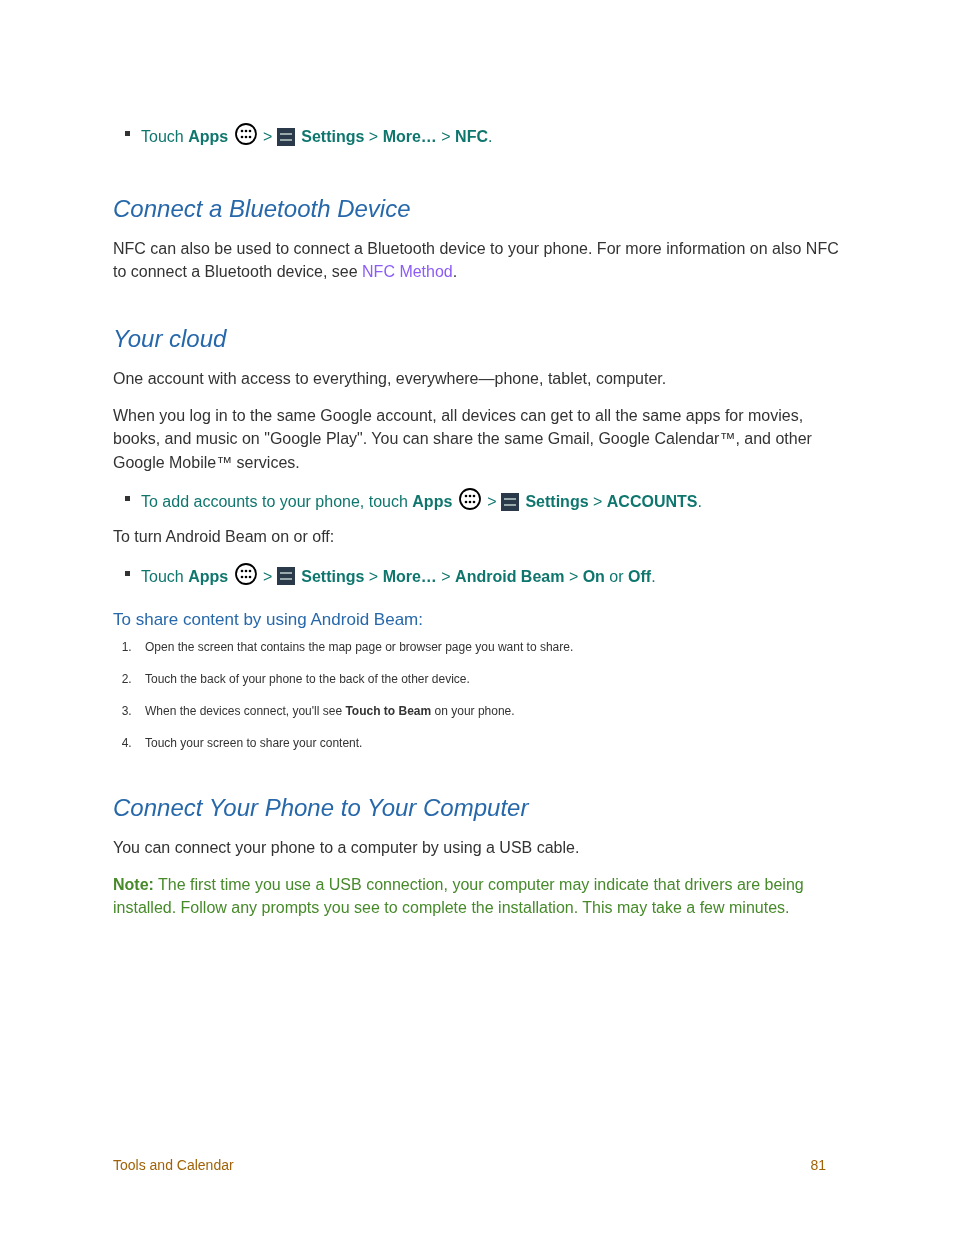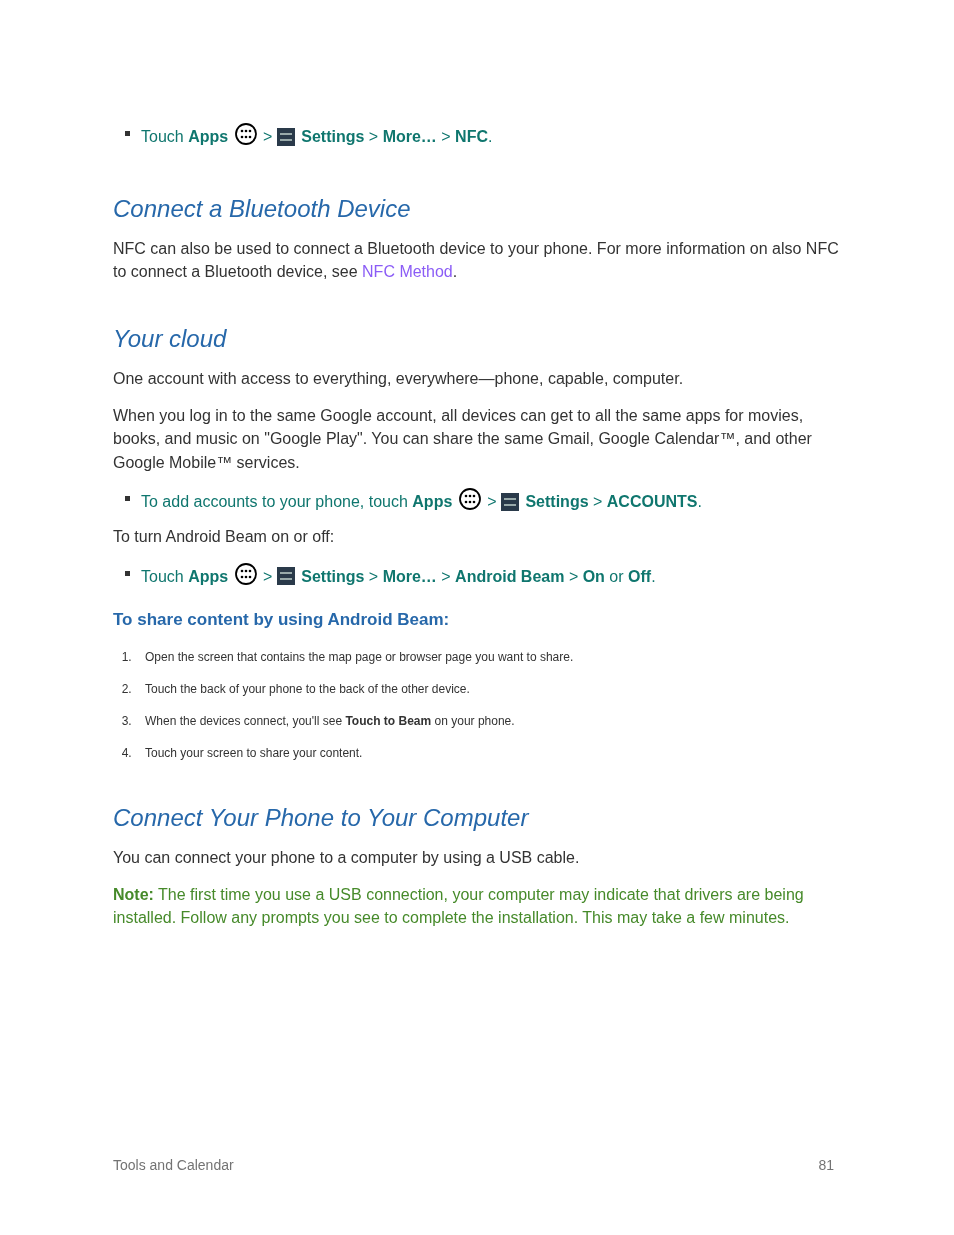--- a/index.html
+++ b/index.html
@@ -60,23 +60,23 @@
     position: absolute;
     background: #9aa;
     height: 2px;
     left: 3px; right: 3px;
   }
   .settings-icon::before { top: 5px; }
   .settings-icon::after { top: 11px; }
   h3.sub {
     color: #2768aa;
     font-size: 17px;
-    font-weight: 700;
+    font-weight: 400;
     margin-top: 18px;
-    margin-bottom: 18px;
+    margin-bottom: 8px;
   }
   ol.steps {
     padding-left: 18px;
     margin-left: 4px;
     margin-bottom: 14px;
   }
   ol.steps li {
     font-size: 12px;
     color: #333;
     line-height: 1.5;
@@ -87,25 +87,25 @@
     font-size: 16px;
     line-height: 1.45;
     margin-bottom: 14px;
   }
   .note-label { color: #468a2a; font-weight: 700; }
   .note-text { color: #468a2a; }
   .footer {
     position: absolute;
     bottom: 62px;
     left: 113px;
-    right: 120px;
+    right: 128px;
     display: flex;
     justify-content: space-between;
     font-size: 14px;
-    color: #737373;
+    color: #a16207;
   }
 </style>
 </head>
 <body>
 
 <div class="page">
 
   <ul class="bullet">
     <li>
       <span>Touch </span><span class="bold">Apps</span>
@@ -120,21 +120,21 @@
           </svg></span><span> &gt; </span><span class="settings-icon"></span><span class="bold"> Settings</span><span> &gt; </span><span class="bold">More…</span><span> &gt; </span><span class="bold">NFC</span><span>.</span>
     </li>
   </ul>
 
   <h2 class="section">Connect a Bluetooth Device</h2>
   <p class="body">
     <span>NFC can also be used to connect a Bluetooth device to your phone. For more information on also NFC to connect a Bluetooth device, see </span><a class="link">NFC Method</a><span>.</span>
   </p>
 
   <h2 class="section">Your cloud</h2>
-  <p class="body">One account with access to everything, everywhere—phone, capable, computer.</p>
+  <p class="body">One account with access to everything, everywhere—phone, tablet, computer.</p>
   <p class="body">When you log in to the same Google account, all devices can get to all the same apps for movies, books, and music on "Google Play". You can share the same Gmail, Google Calendar™, and other Google Mobile™ services.</p>
   <ul class="bullet">
     <li>
       <span>To add accounts to your phone, touch </span><span class="bold">Apps</span>
       <span class="apps-icon"><svg width="22" height="22" viewBox="0 0 22 22">
             <circle cx="11" cy="11" r="10" fill="none" stroke="#000" stroke-width="1.8"></circle>
             <circle cx="7" cy="8" r="1.3" fill="#000"></circle>
             <circle cx="11" cy="8" r="1.3" fill="#000"></circle>
             <circle cx="15" cy="8" r="1.3" fill="#000"></circle>
             <circle cx="7" cy="14" r="1.3" fill="#000"></circle>

